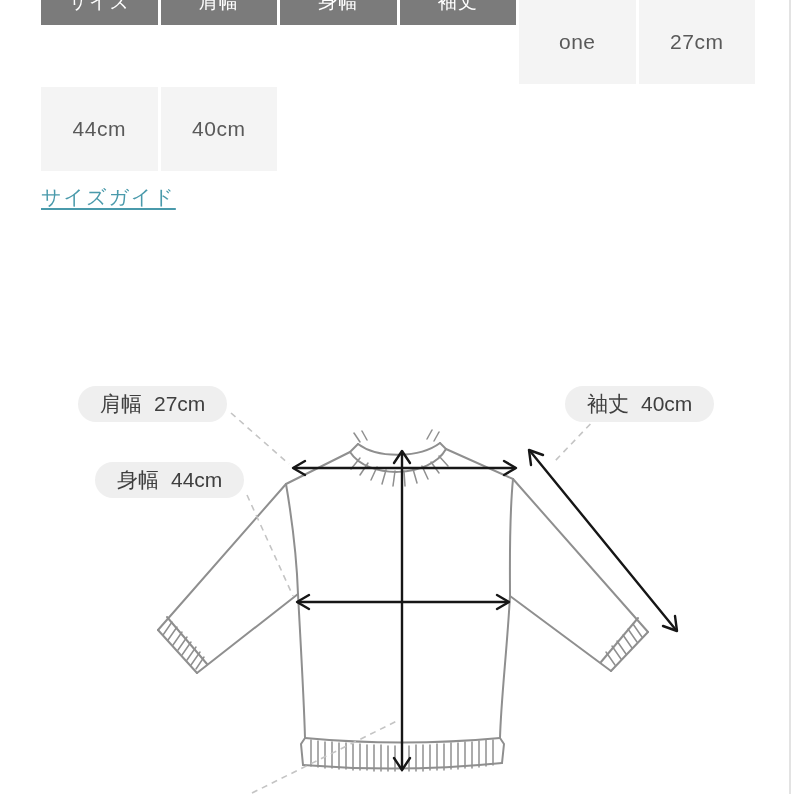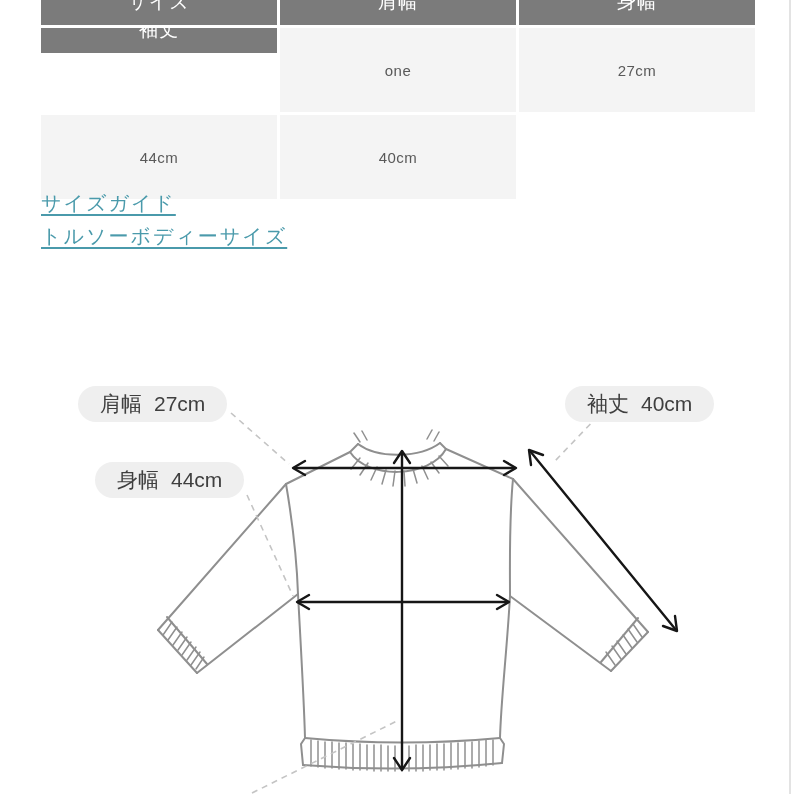--- a/index.html
+++ b/index.html
@@ -6,39 +6,39 @@
   html,body { width:794px; height:794px; }
   body {
     position:relative; overflow:hidden; background:#ffffff;
     font-family:"Liberation Sans","DejaVu Sans",sans-serif;
     color:#444;
   }
 
   
   .size-table {
     position:absolute; left:41px; top:0; width:714px;
-    display:grid; grid-template-columns:repeat(3,1fr);
+    display:grid; grid-template-columns:repeat(6,1fr);
     column-gap:3px; row-gap:3px;
   }
   .size-table .th {
     position:relative; height:25px; overflow:hidden; background:#7b7b7b;
   }
   .size-table .th span {
     position:absolute; left:0; right:0; top:-9px;
     text-align:center; color:#ffffff; font-size:19px; line-height:22px;
     letter-spacing:1px; white-space:nowrap;
   }
   .size-table .td {
     height:84px; background:#f4f4f4;
     display:flex; align-items:center; justify-content:center;
-    font-size:15px; color:#595959; letter-spacing:0.5px;
+    font-size:21px; color:#595959; letter-spacing:0.5px;
   }
 
   
-  .links { position:absolute; left:41px; top:187px; line-height:33px; }
+  .links { position:absolute; left:41px; top:181px; line-height:33px; }
   .links a {
     display:table; color:#4a9aab; text-decoration:underline;
     text-underline-offset:4px; font-size:20px; letter-spacing:2px; cursor:pointer;
   }
 
   
   .diagram-svg { position:absolute; left:0; top:0; width:794px; height:794px; }
   .pill {
     position:absolute; height:36px; border-radius:19px; background:#efefef;
     display:flex; align-items:center; justify-content:center;
@@ -71,21 +71,20 @@
     </div>
 
   <div class="td">one</div>
   <div class="td">27cm</div>
   <div class="td">44cm</div>
   <div class="td">40cm</div>
 </div>
 
 <div class="links">
   <a>サイズガイド</a>
-  <a>トルソーボディーサイズ</a>
 </div>
 
 <svg class="diagram-svg" viewBox="0 0 794 794">
 
   <g stroke="#8f8f8f" stroke-width="2" fill="none" stroke-linecap="round" stroke-linejoin="round">
 
     <path d="M 350,452 C 368,480 430,478 446,449"></path>
     <path d="M 358,444 C 378,459 420,458 440,443"></path>
     <path d="M 350,452 L 358,444"></path>
     <path d="M 446,449 L 440,443"></path>

